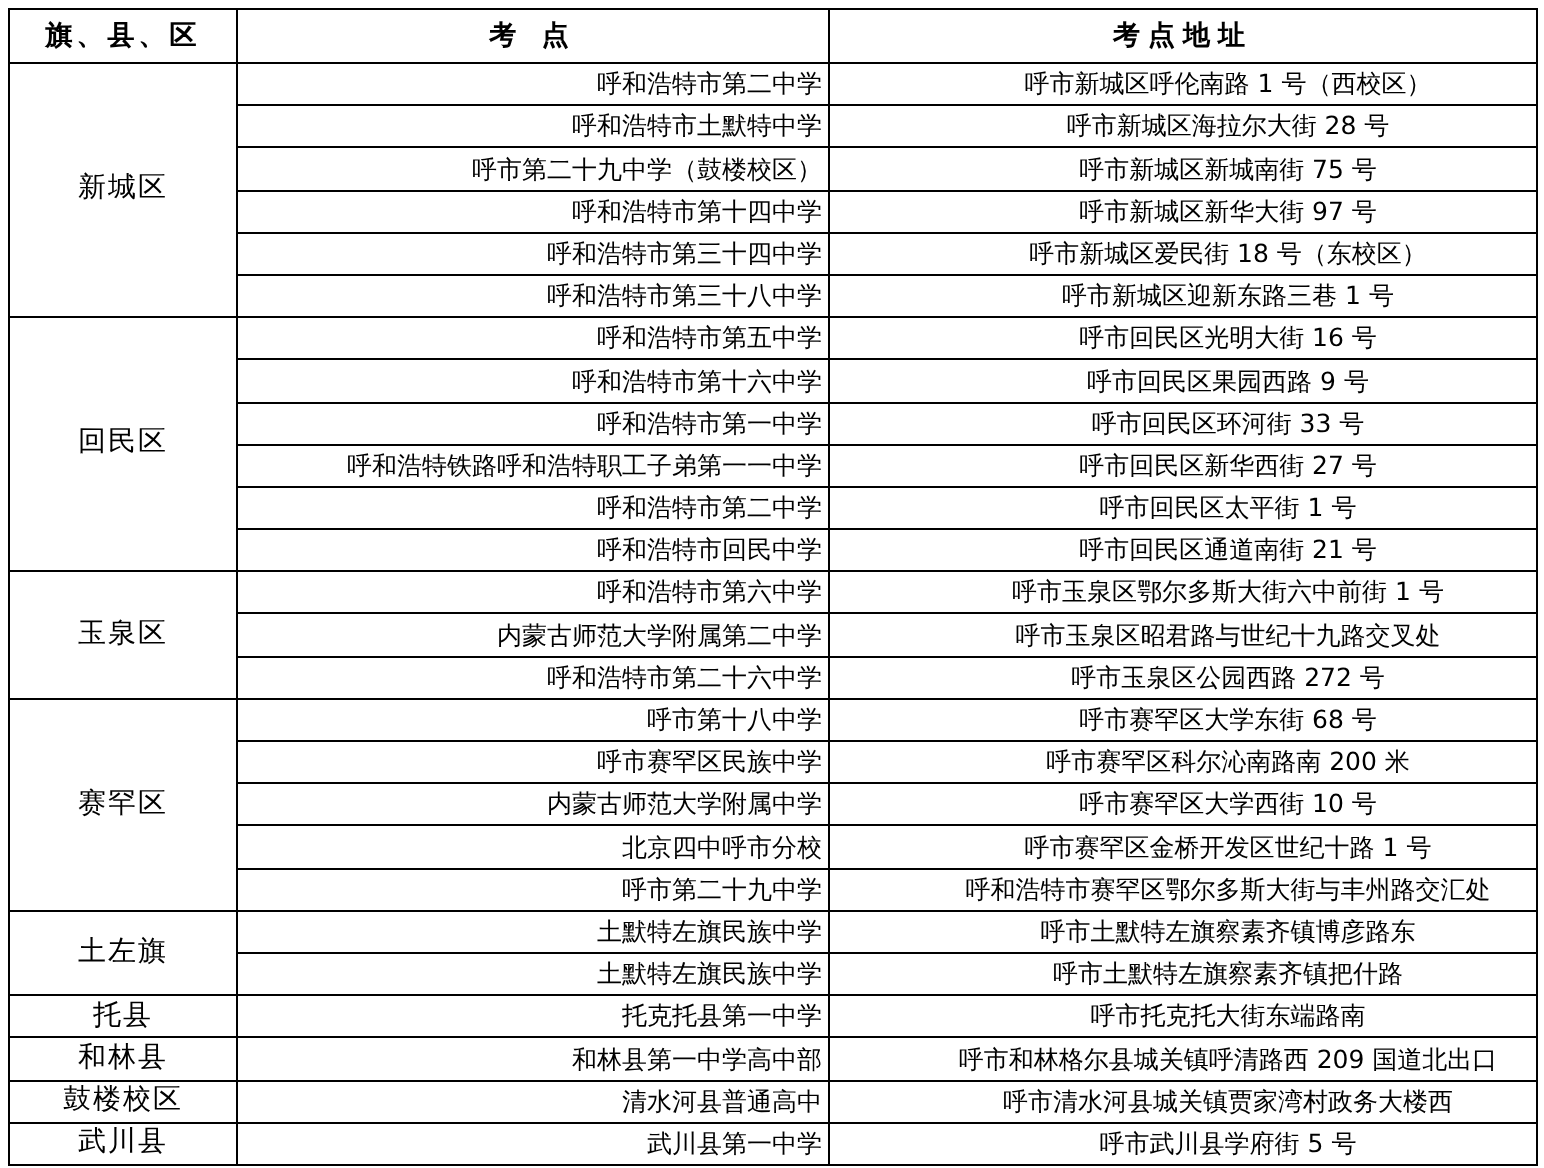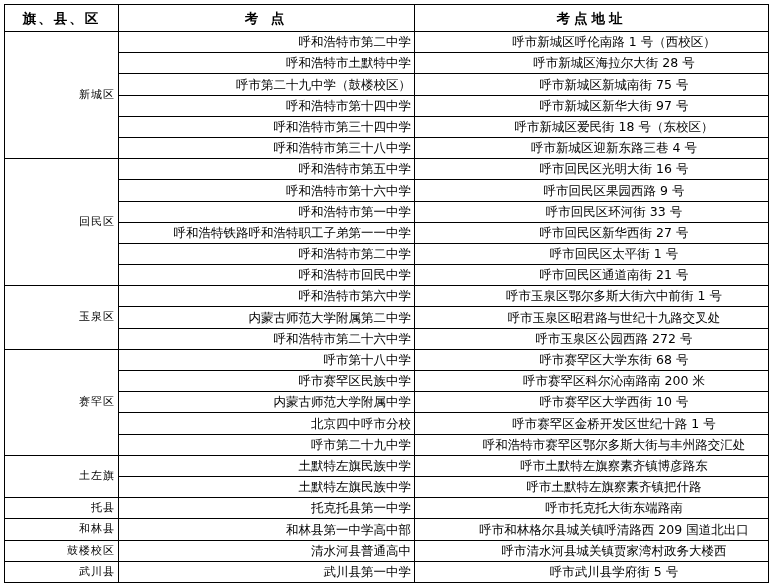--- a/index.html
+++ b/index.html
@@ -44,23 +44,22 @@
   }
   table.exam-table thead th {
     font-weight: bold;
     font-size: 13.5px;
     height: 22px;
     letter-spacing: 4px;
     border-bottom: 1.5px solid #000;
   }
   table.exam-table thead th.h-region { letter-spacing: 2px; }
   table.exam-table td.region {
-    font-size: 11px;
+    font-size: 14px;
     letter-spacing: 1px;
-    text-align: right;
   }
   table.exam-table td.site {
     text-align: right;
     padding-left: 8px;
   }
   table.exam-table td.addr {
     text-align: center;
     padding-left: 48px;
   }
   table.exam-table tbody tr { height: 21.2px; }
@@ -99,21 +98,21 @@
         <tr>
           <td class="site">呼和浩特市第十四中学</td>
           <td class="addr">呼市新城区新华大街 97 号</td>
         </tr>
         <tr>
           <td class="site">呼和浩特市第三十四中学</td>
           <td class="addr">呼市新城区爱民街 18 号（东校区）</td>
         </tr>
         <tr>
           <td class="site">呼和浩特市第三十八中学</td>
-          <td class="addr">呼市新城区迎新东路三巷 4 号</td>
+          <td class="addr">呼市新城区迎新东路三巷 1 号</td>
         </tr>
         <tr>
           <td class="region" rowspan="6">回民区</td>
           <td class="site">呼和浩特市第五中学</td>
           <td class="addr">呼市回民区光明大街 16 号</td>
         </tr>
         <tr>
           <td class="site">呼和浩特市第十六中学</td>
           <td class="addr">呼市回民区果园西路 9 号</td>
         </tr>

